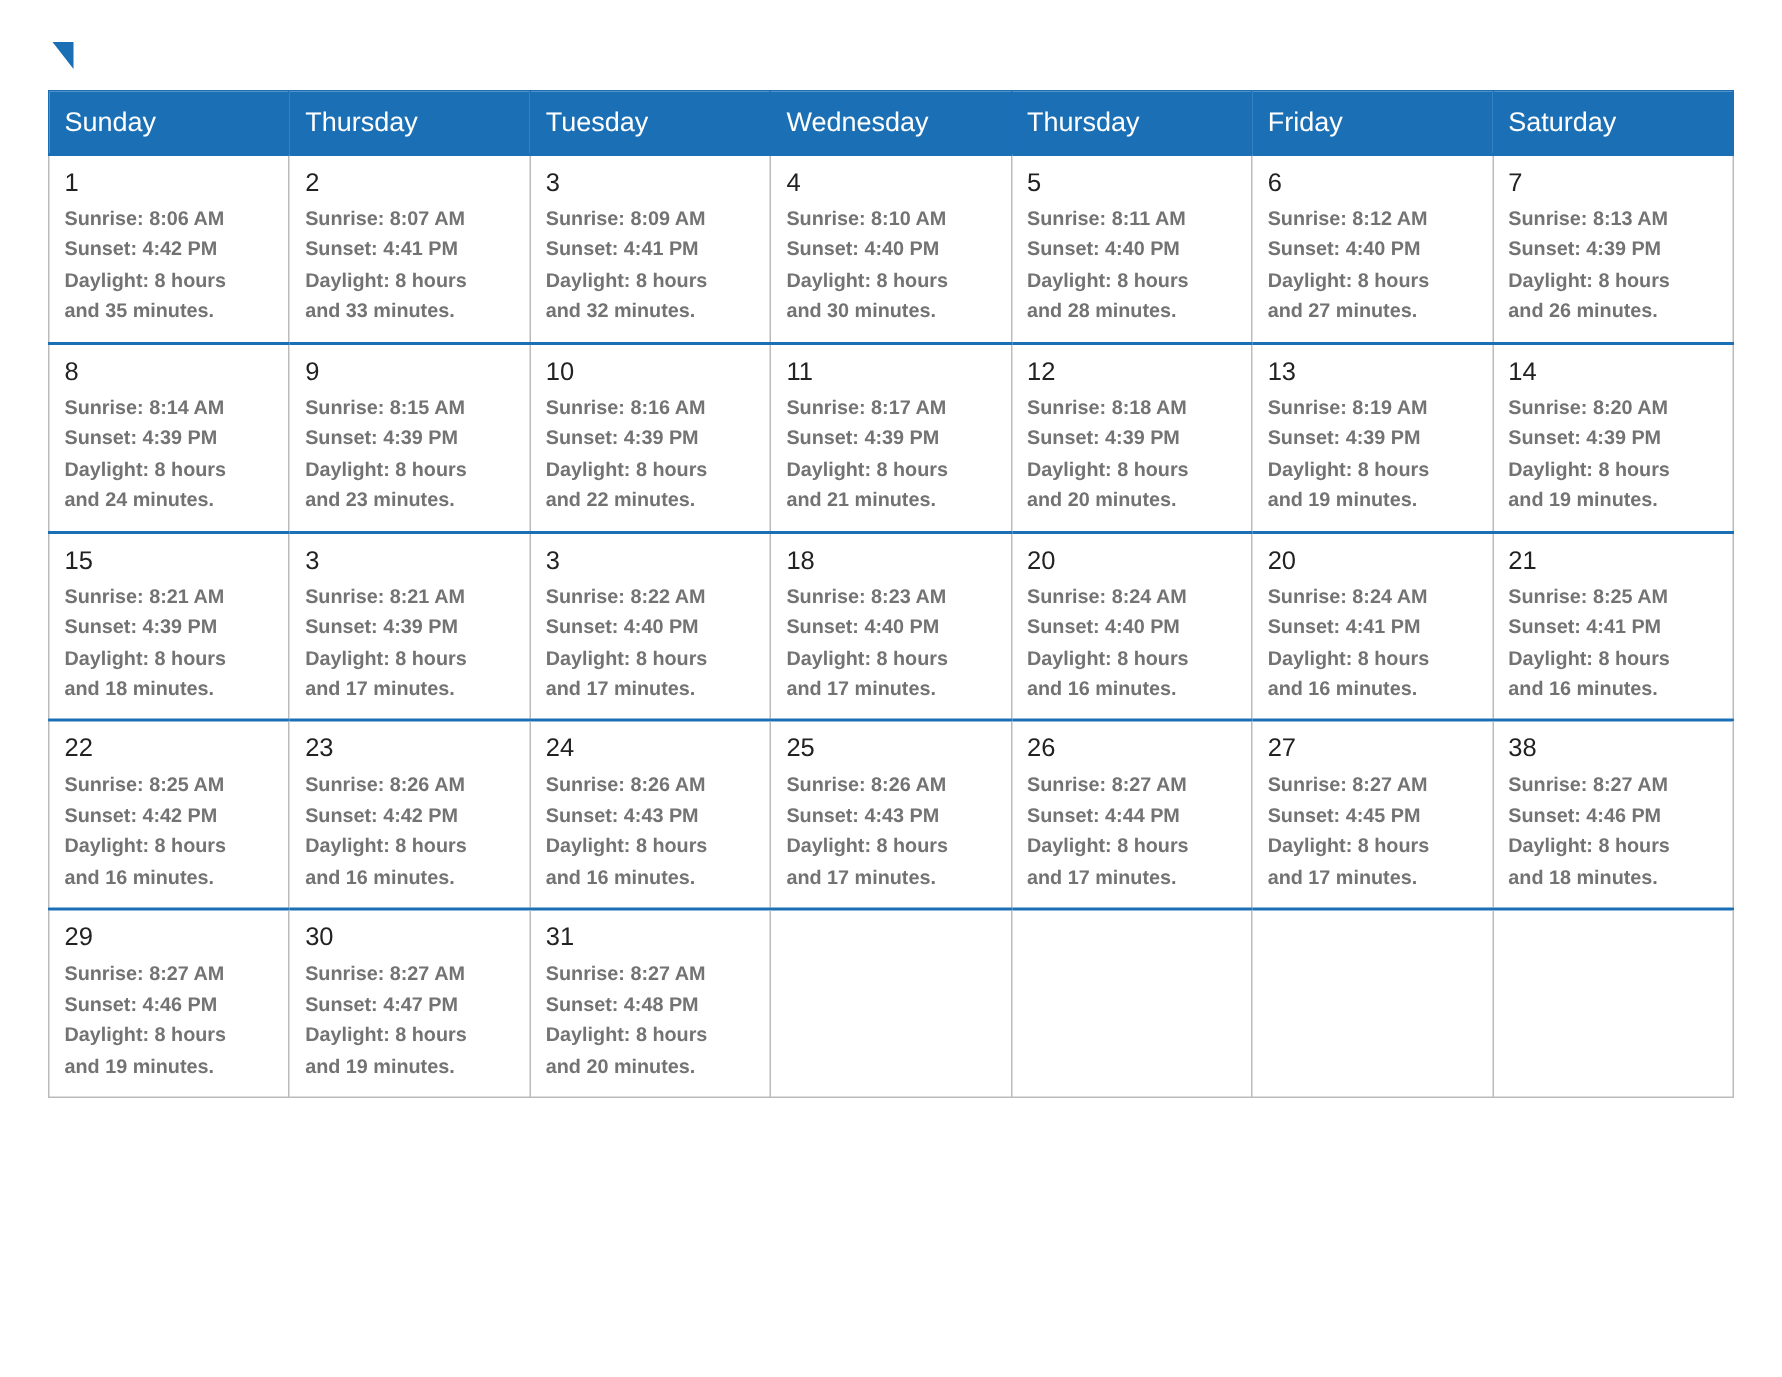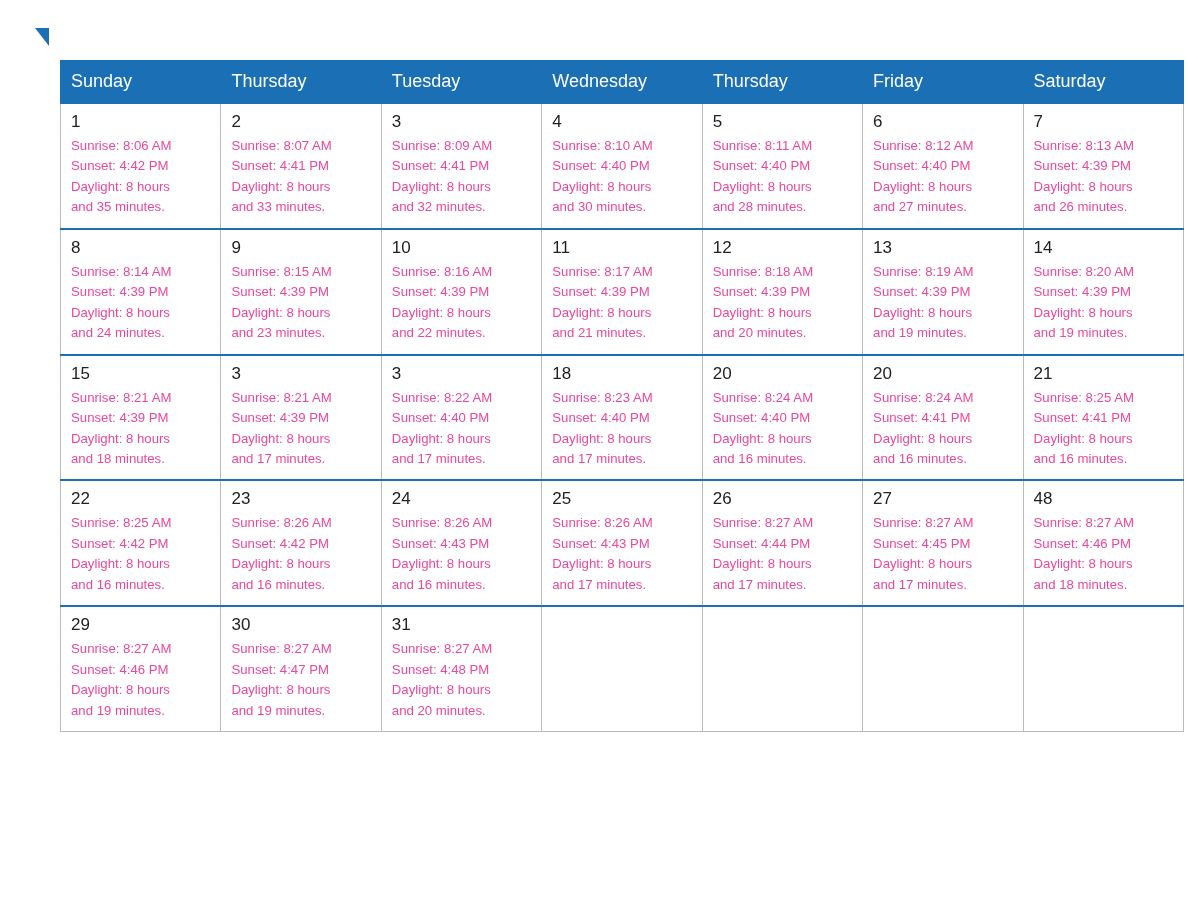--- a/index.html
+++ b/index.html
@@ -58,21 +58,20 @@
     }
     .location {
       font-size: 22px;
       color: #555;
       margin-top: 4px;
     }
     .calendar {
       width: 100%;
       border-collapse: collapse;
       border: 1.5px solid #999;
-      margin-left: 28px;
     }
     .calendar th {
       background-color: #1a6fb5;
       color: #fff;
       font-size: 18px;
       font-weight: normal;
       padding: 10px 10px;
       text-align: left;
       border: 1px solid #1a6fb5;
     }
@@ -92,21 +91,22 @@
     .day-num {
       font-size: 17px;
       font-weight: normal;
       color: #222;
       margin-bottom: 4px;
       display: block;
     }
     .day-info {
       font-size: 13.2px;
       line-height: 1.55;
-      color: #ec4899;
+      color: #737373;
+      font-weight: bold;
     }
     .empty-cell {
       background: #fff;
     }
   </style>
 </head>
 <body>
 
 <div class="header">
   <div class="logo">
@@ -245,21 +245,21 @@
         </td>
         <td>
           <span class="day-num">26</span>
           <div class="day-info">Sunrise: 8:27 AM<br>Sunset: 4:44 PM<br>Daylight: 8 hours<br>and 17 minutes.</div>
         </td>
         <td>
           <span class="day-num">27</span>
           <div class="day-info">Sunrise: 8:27 AM<br>Sunset: 4:45 PM<br>Daylight: 8 hours<br>and 17 minutes.</div>
         </td>
         <td>
-          <span class="day-num">48</span>
+          <span class="day-num">38</span>
           <div class="day-info">Sunrise: 8:27 AM<br>Sunset: 4:46 PM<br>Daylight: 8 hours<br>and 18 minutes.</div>
         </td>
       </tr>
       <tr class="week-row">
         <td>
           <span class="day-num">29</span>
           <div class="day-info">Sunrise: 8:27 AM<br>Sunset: 4:46 PM<br>Daylight: 8 hours<br>and 19 minutes.</div>
         </td>
         <td>
           <span class="day-num">30</span>

